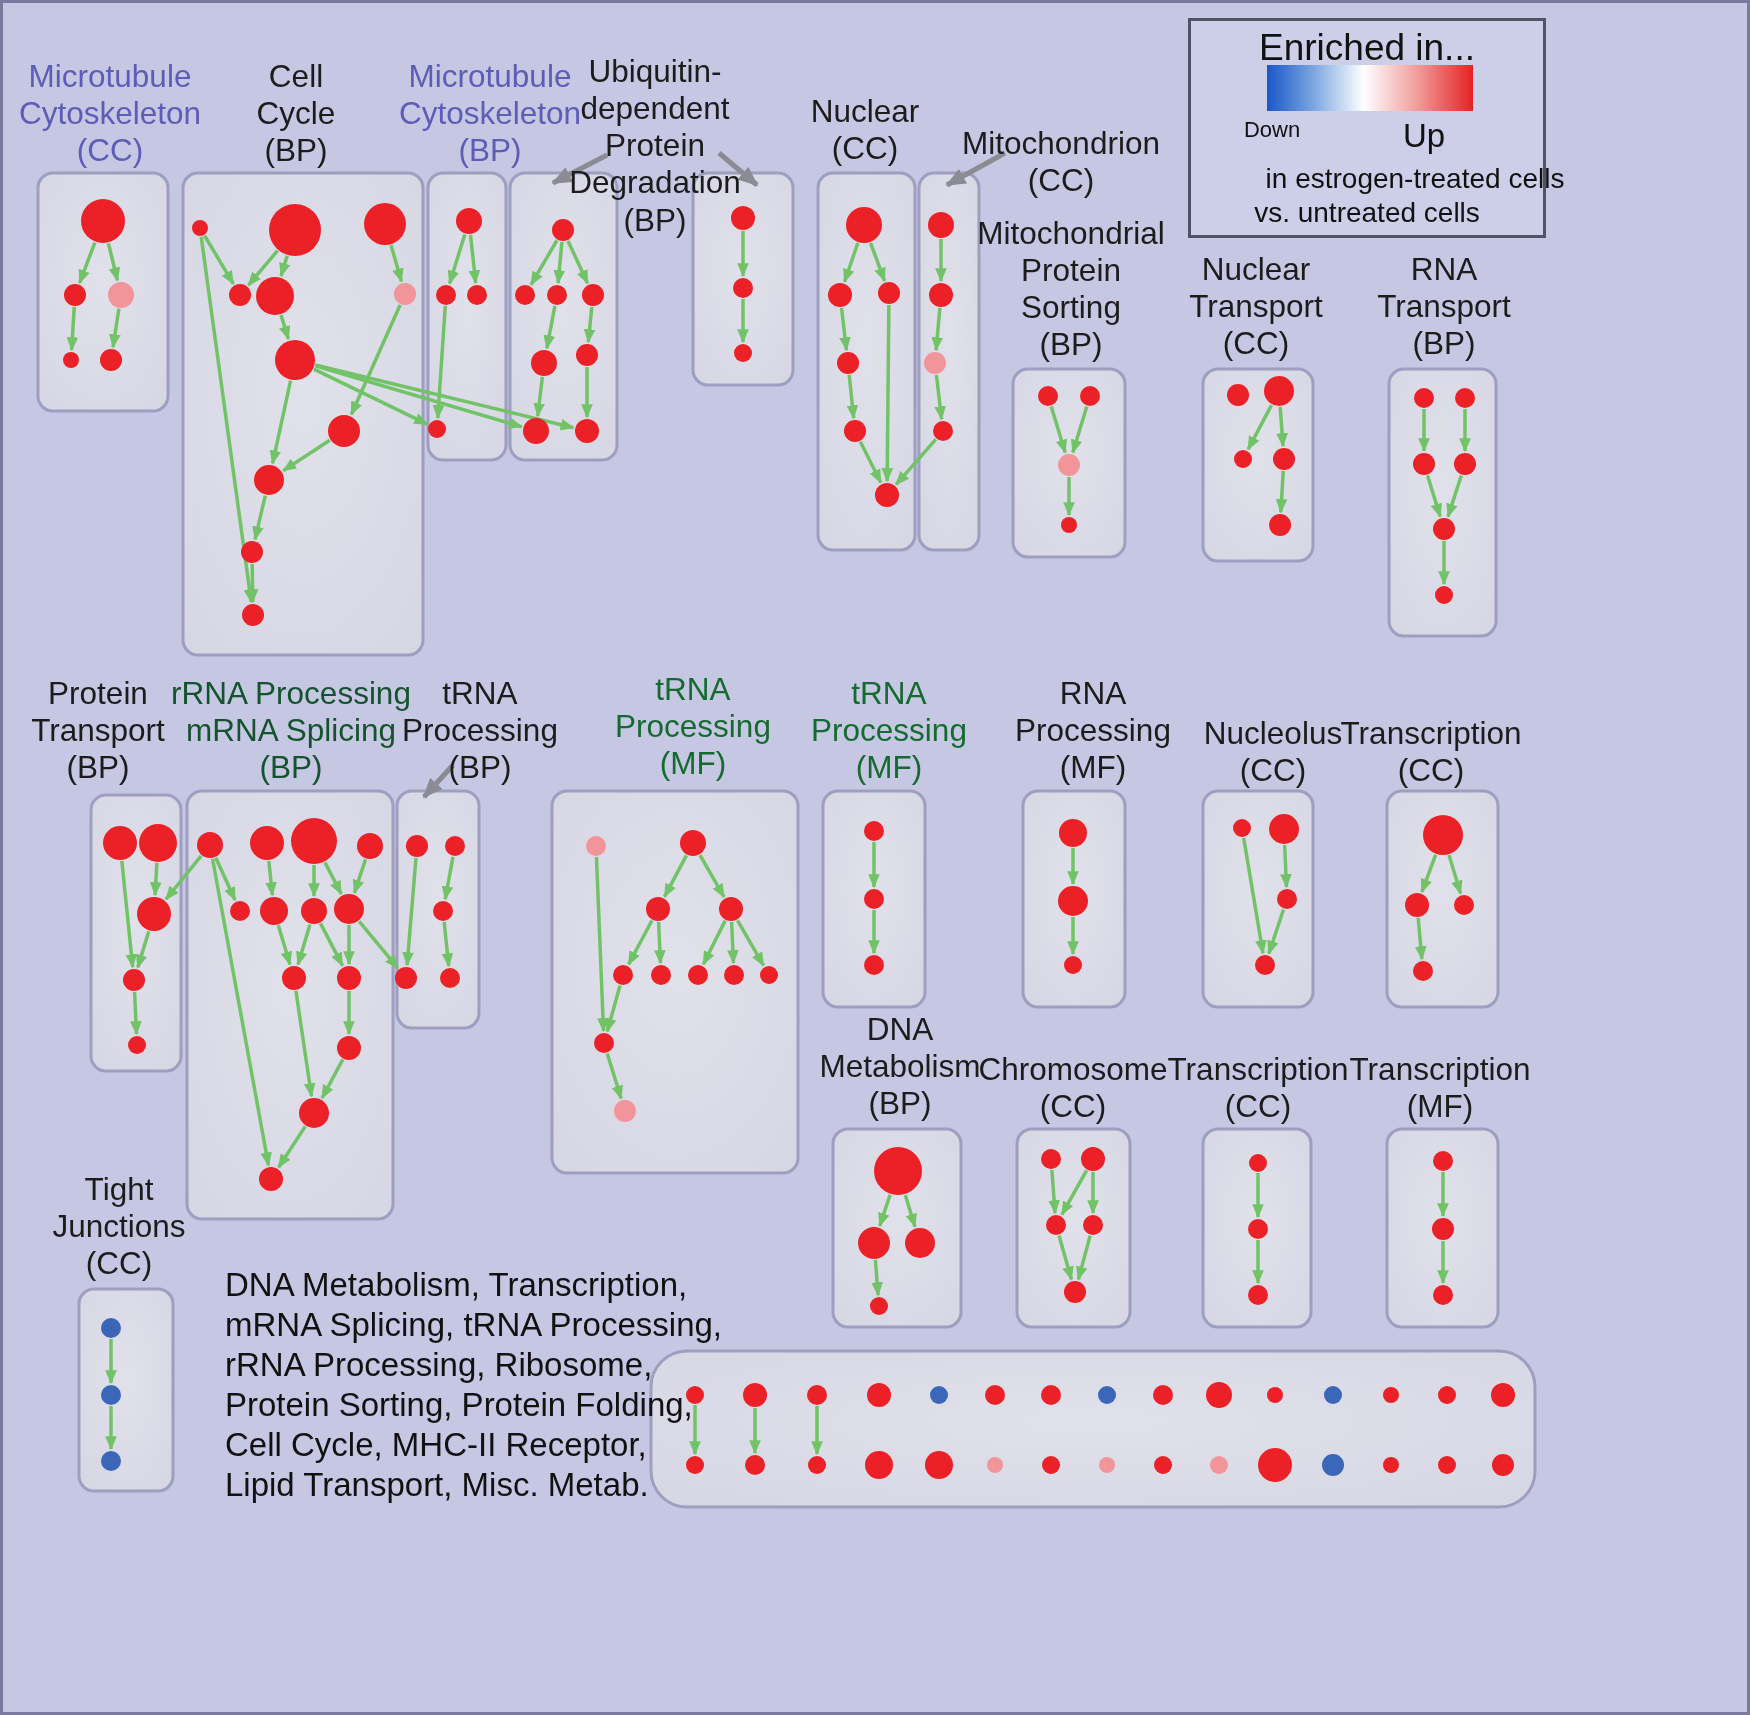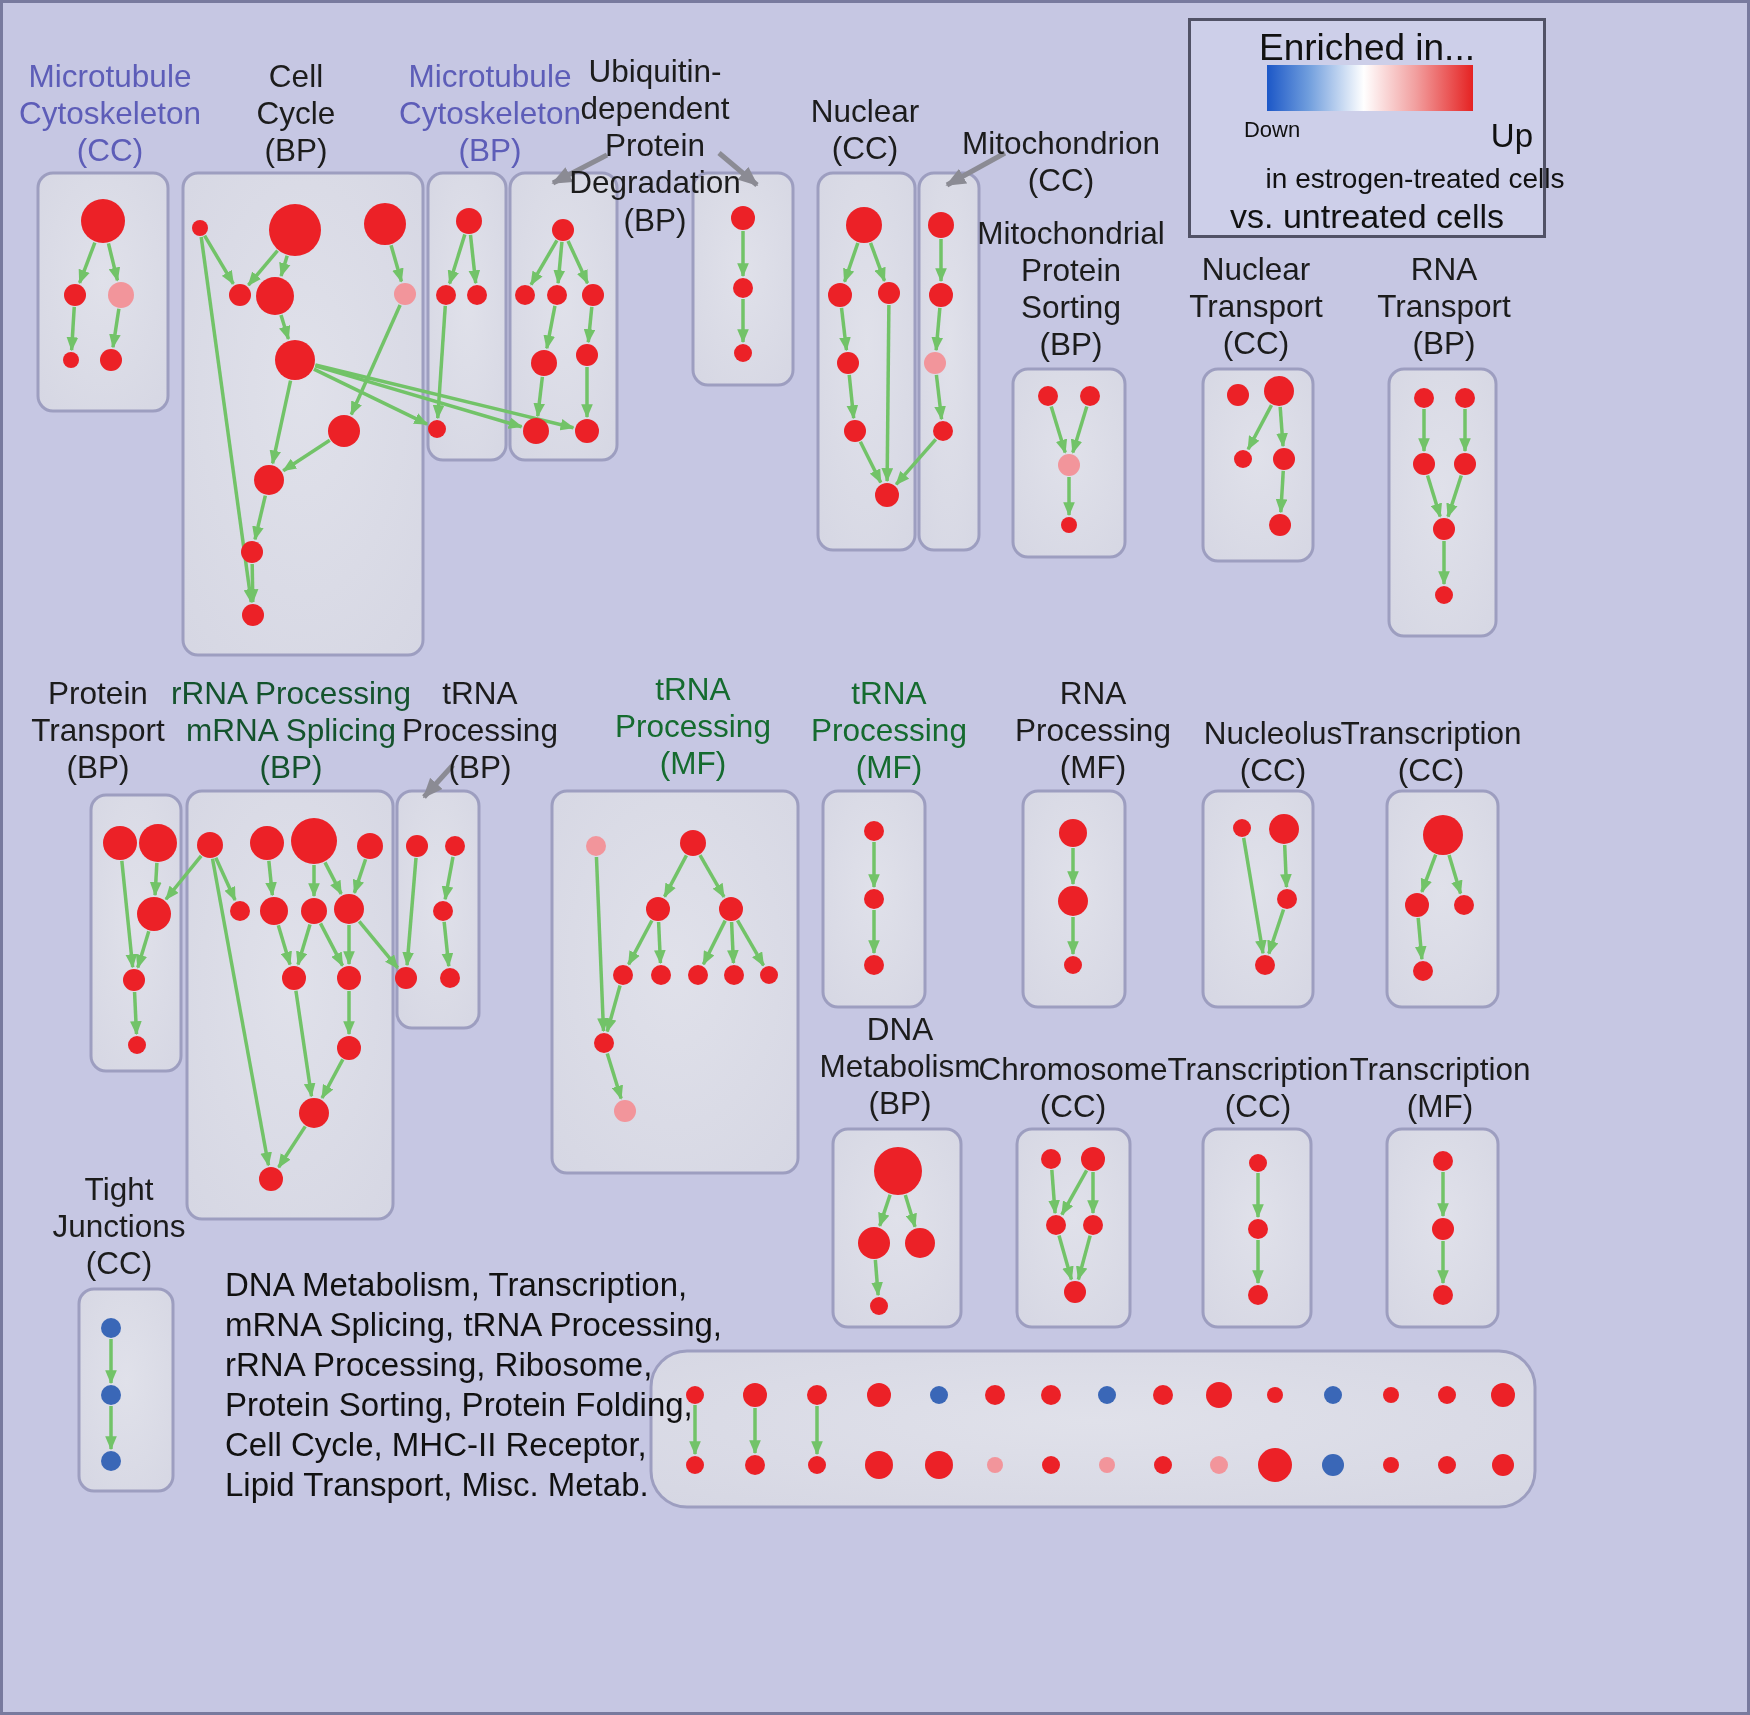--- a/index.html
+++ b/index.html
@@ -38,29 +38,29 @@
     position:absolute;left:76px;top:44px;
     width:206px;height:46px;
     background:linear-gradient(90deg,#1c57c7 0%,#6f9ddd 20%,#ffffff 47%,#f2a0a0 72%,#e52222 100%);
   }
   .legend-down{
     position:absolute;left:16px;top:96px;width:130px;
     text-align:center;font-size:22px;color:#111;
   }
   .legend-up{
     position:absolute;left:212px;top:96px;width:130px;
-    text-align:right;font-size:33px;color:#111;
+    text-align:left;font-size:33px;color:#111;
   }
   .legend-sub1{
     position:absolute;left:0;top:142px;width:100%;
     text-align:center;font-size:28px;color:#111;padding-left:48px;
   }
   .legend-sub2{
     position:absolute;left:0;top:176px;width:100%;
-    text-align:center;font-size:34px;color:#111;
+    text-align:center;font-size:28px;color:#111;
   }
   .misc-text{
     position:absolute;left:222px;top:1262px;
     font-size:33px;line-height:40px;color:#111;
     white-space:pre-line;
   }
 </style>
 </head>
 <body>
 

